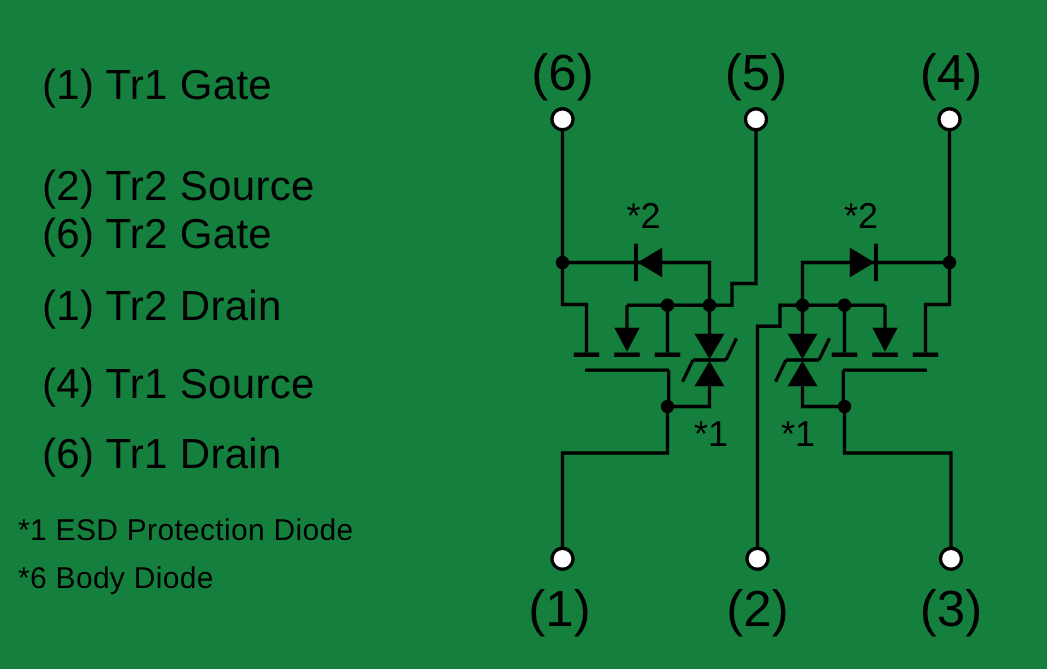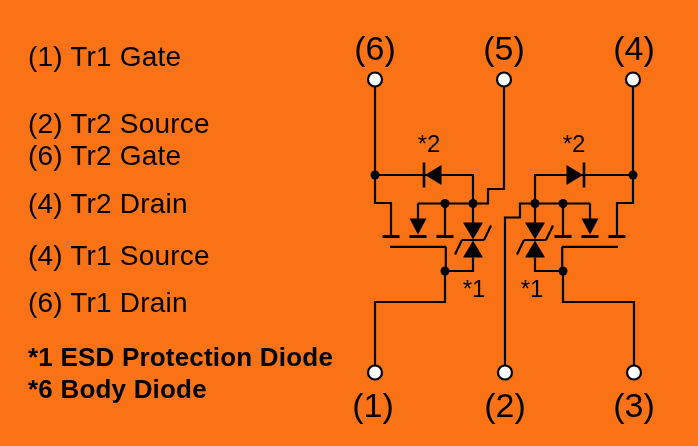--- a/index.html
+++ b/index.html
@@ -1,40 +1,39 @@
 <!DOCTYPE html>
 <html><head>
 <meta charset="utf-8">
 <style>
   html,body{margin:0;padding:0;background:#fff;}
   #canvas{
     position:relative;
     width:698px;height:446px;
-    background:#f97316;
+    background:#15803d;
     font-family:"Liberation Sans",sans-serif;
     overflow:hidden;
   }
   .pin-row{
     position:absolute;
     left:28px;
     font-size:28px;
     line-height:1.2;
     color:#000;
     white-space:nowrap;
     letter-spacing:0.2px;
   }
   .note-row{
     position:absolute;
-    left:28px;
-    font-size:26px;
+    left:12px;
+    font-size:20px;
     line-height:1.15;
     color:#000;
     white-space:nowrap;
     letter-spacing:0.2px;
-    font-weight:bold;
   }
   svg{position:absolute;top:0;left:0;}
   svg text{
     font-family:"Liberation Sans",sans-serif;
     fill:#000;
   }
   .term-label{font-size:34px;}
   .mark-label{font-size:24px;}
   .wire{stroke:#000;stroke-width:2.2;fill:none;}
   .bar{stroke:#000;stroke-width:3;fill:none;}
@@ -44,21 +43,21 @@
 </style>
 </head>
 <body>
 
 <div id="canvas">
 
   <div>
     <div class="pin-row" style="top:40px">(1) Tr1 Gate</div>
     <div class="pin-row" style="top:107px">(2) Tr2 Source</div>
     <div class="pin-row" style="top:139px">(6) Tr2 Gate</div>
-    <div class="pin-row" style="top:187px">(4) Tr2 Drain</div>
+    <div class="pin-row" style="top:187px">(1) Tr2 Drain</div>
     <div class="pin-row" style="top:239px">(4) Tr1 Source</div>
     <div class="pin-row" style="top:286px">(6) Tr1 Drain</div>
     <div class="note-row" style="top:343px">*1 ESD Protection Diode</div>
     <div class="note-row" style="top:375px">*6 Body Diode</div>
   </div>
 
   <svg width="698" height="446" viewBox="0 0 698 446">
 
     <g>
 

